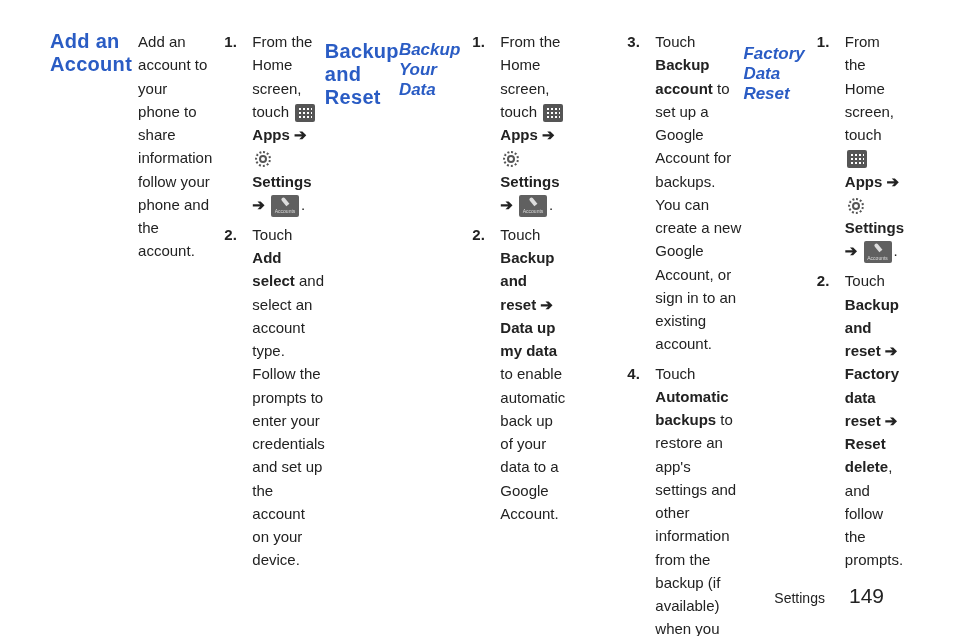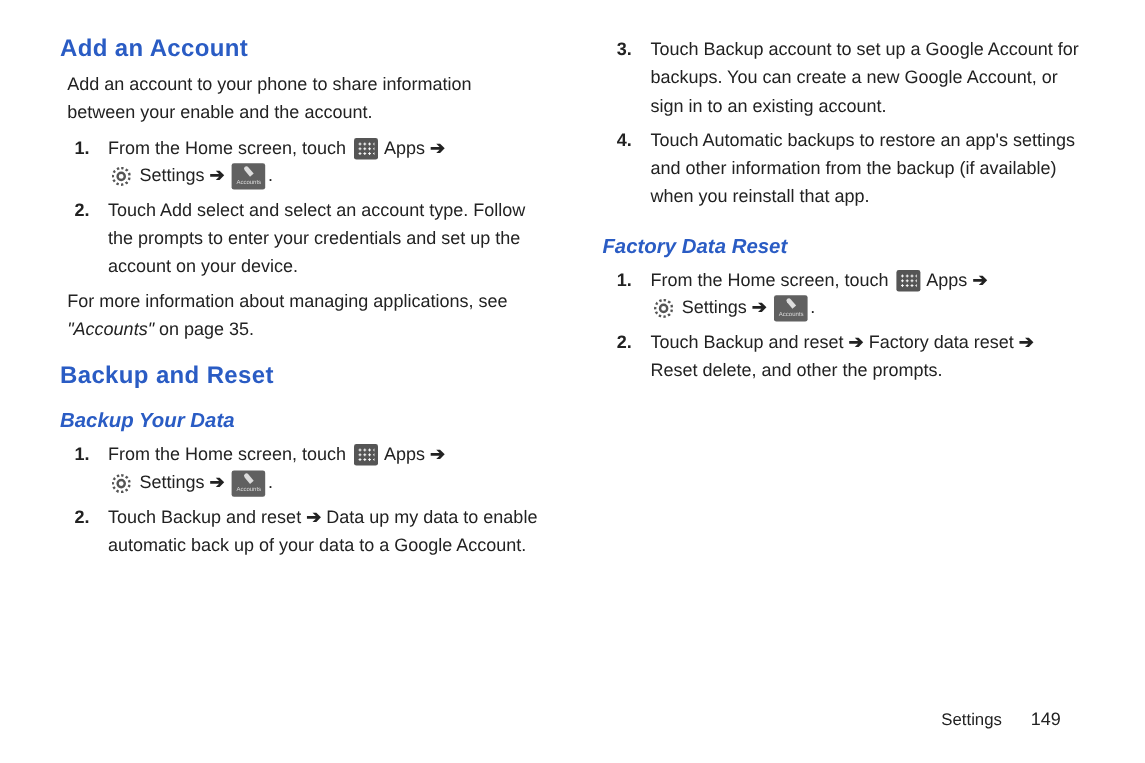--- a/index.html
+++ b/index.html
@@ -13,21 +13,21 @@
     padding: 30px 50px 40px 50px;
   }
   .columns {
     display: flex;
     gap: 50px;
     height: 540px;
   }
   .col {
     flex: 1;
     display: flex;
-    flex-direction: column;
+    flex-direction: row;
   }
   .h1 {
     color: #2a5cc4;
     font-weight: 900;
     font-size: 20px;
     margin-bottom: 6px;
     letter-spacing: 0.3px;
   }
   .h2 {
     color: #2a5cc4;
@@ -49,21 +49,21 @@
     padding-left: 34px;
     position: relative;
     margin-bottom: 6px;
   }
   li.step .num {
     position: absolute;
     left: 6px;
     top: 0;
     font-weight: 900;
   }
-  b { font-weight: 400; }
+  b { font-weight: 700; }
   i { font-style: italic; }
   .icon {
     display: inline-block;
     vertical-align: middle;
     width: 20px;
     height: 18px;
     background: #555;
     border-radius: 2px;
     position: relative;
     margin: 0 2px;
@@ -120,53 +120,50 @@
   .arrow { font-weight: 900; }
   .footer {
     position: absolute;
     bottom: 28px;
     right: 70px;
     font-size: 14px;
     display: flex;
     gap: 24px;
     align-items: baseline;
   }
-  .footer .pg { font-size: 15px; text-align: center; }
+  .footer .pg { font-size: 21px; text-align: center; }
 </style>
 </head>
 <body>
 
 <div class="columns">
 
   <div class="col">
 
     <div class="h1">Add an Account</div>
-    <div class="body">Add an account to your phone to share information between your enable and the account.</div>
+    <div class="body">Add an account to your phone to share information follow your phone and the account.</div>
 
     <ol>
       <li class="step">
         <span class="num">1.</span>
         <span>From the Home screen, touch </span><span class="icon icon-apps"></span>
         <b>Apps</b>
         <span class="arrow">➔</span>
         <br>
         <span class="icon icon-settings"></span>
         <b>Settings</b>
         <span class="arrow">➔</span>
         <span class="icon icon-accounts"></span><span>.</span>
       </li>
       <li class="step">
         <span class="num">2.</span>
         <span>Touch </span><b>Add select</b><span> and select an account type. Follow the prompts to enter your credentials and set up the account on your device.</span>
       </li>
     </ol>
 
-    <div class="body">
-      <span>For more information about managing applications, see </span><i>"Accounts"</i><span> on page 35.</span>
-    </div>
 
     <div class="h1" style="margin-top:10px">Backup and Reset</div>
 
     <div class="h2">Backup Your Data</div>
 
     <ol>
       <li class="step">
         <span class="num">1.</span>
         <span>From the Home screen, touch </span><span class="icon icon-apps"></span>
         <b>Apps</b>
@@ -212,21 +209,21 @@
         <b>Settings</b>
         <span class="arrow">➔</span>
         <span class="icon icon-accounts"></span><span>.</span>
       </li>
       <li class="step">
         <span class="num">2.</span>
         <span>Touch </span><b>Backup and reset</b>
         <span class="arrow">➔</span>
         <b>Factory data reset</b>
         <span class="arrow">➔</span>
-        <b>Reset delete</b><span>, and other the prompts.</span>
+        <b>Reset delete</b><span>, and follow the prompts.</span>
       </li>
     </ol>
   </div>
 </div>
 
 <div class="footer">
   <span>Settings</span>
   <span class="pg">149</span>
 </div>
 

